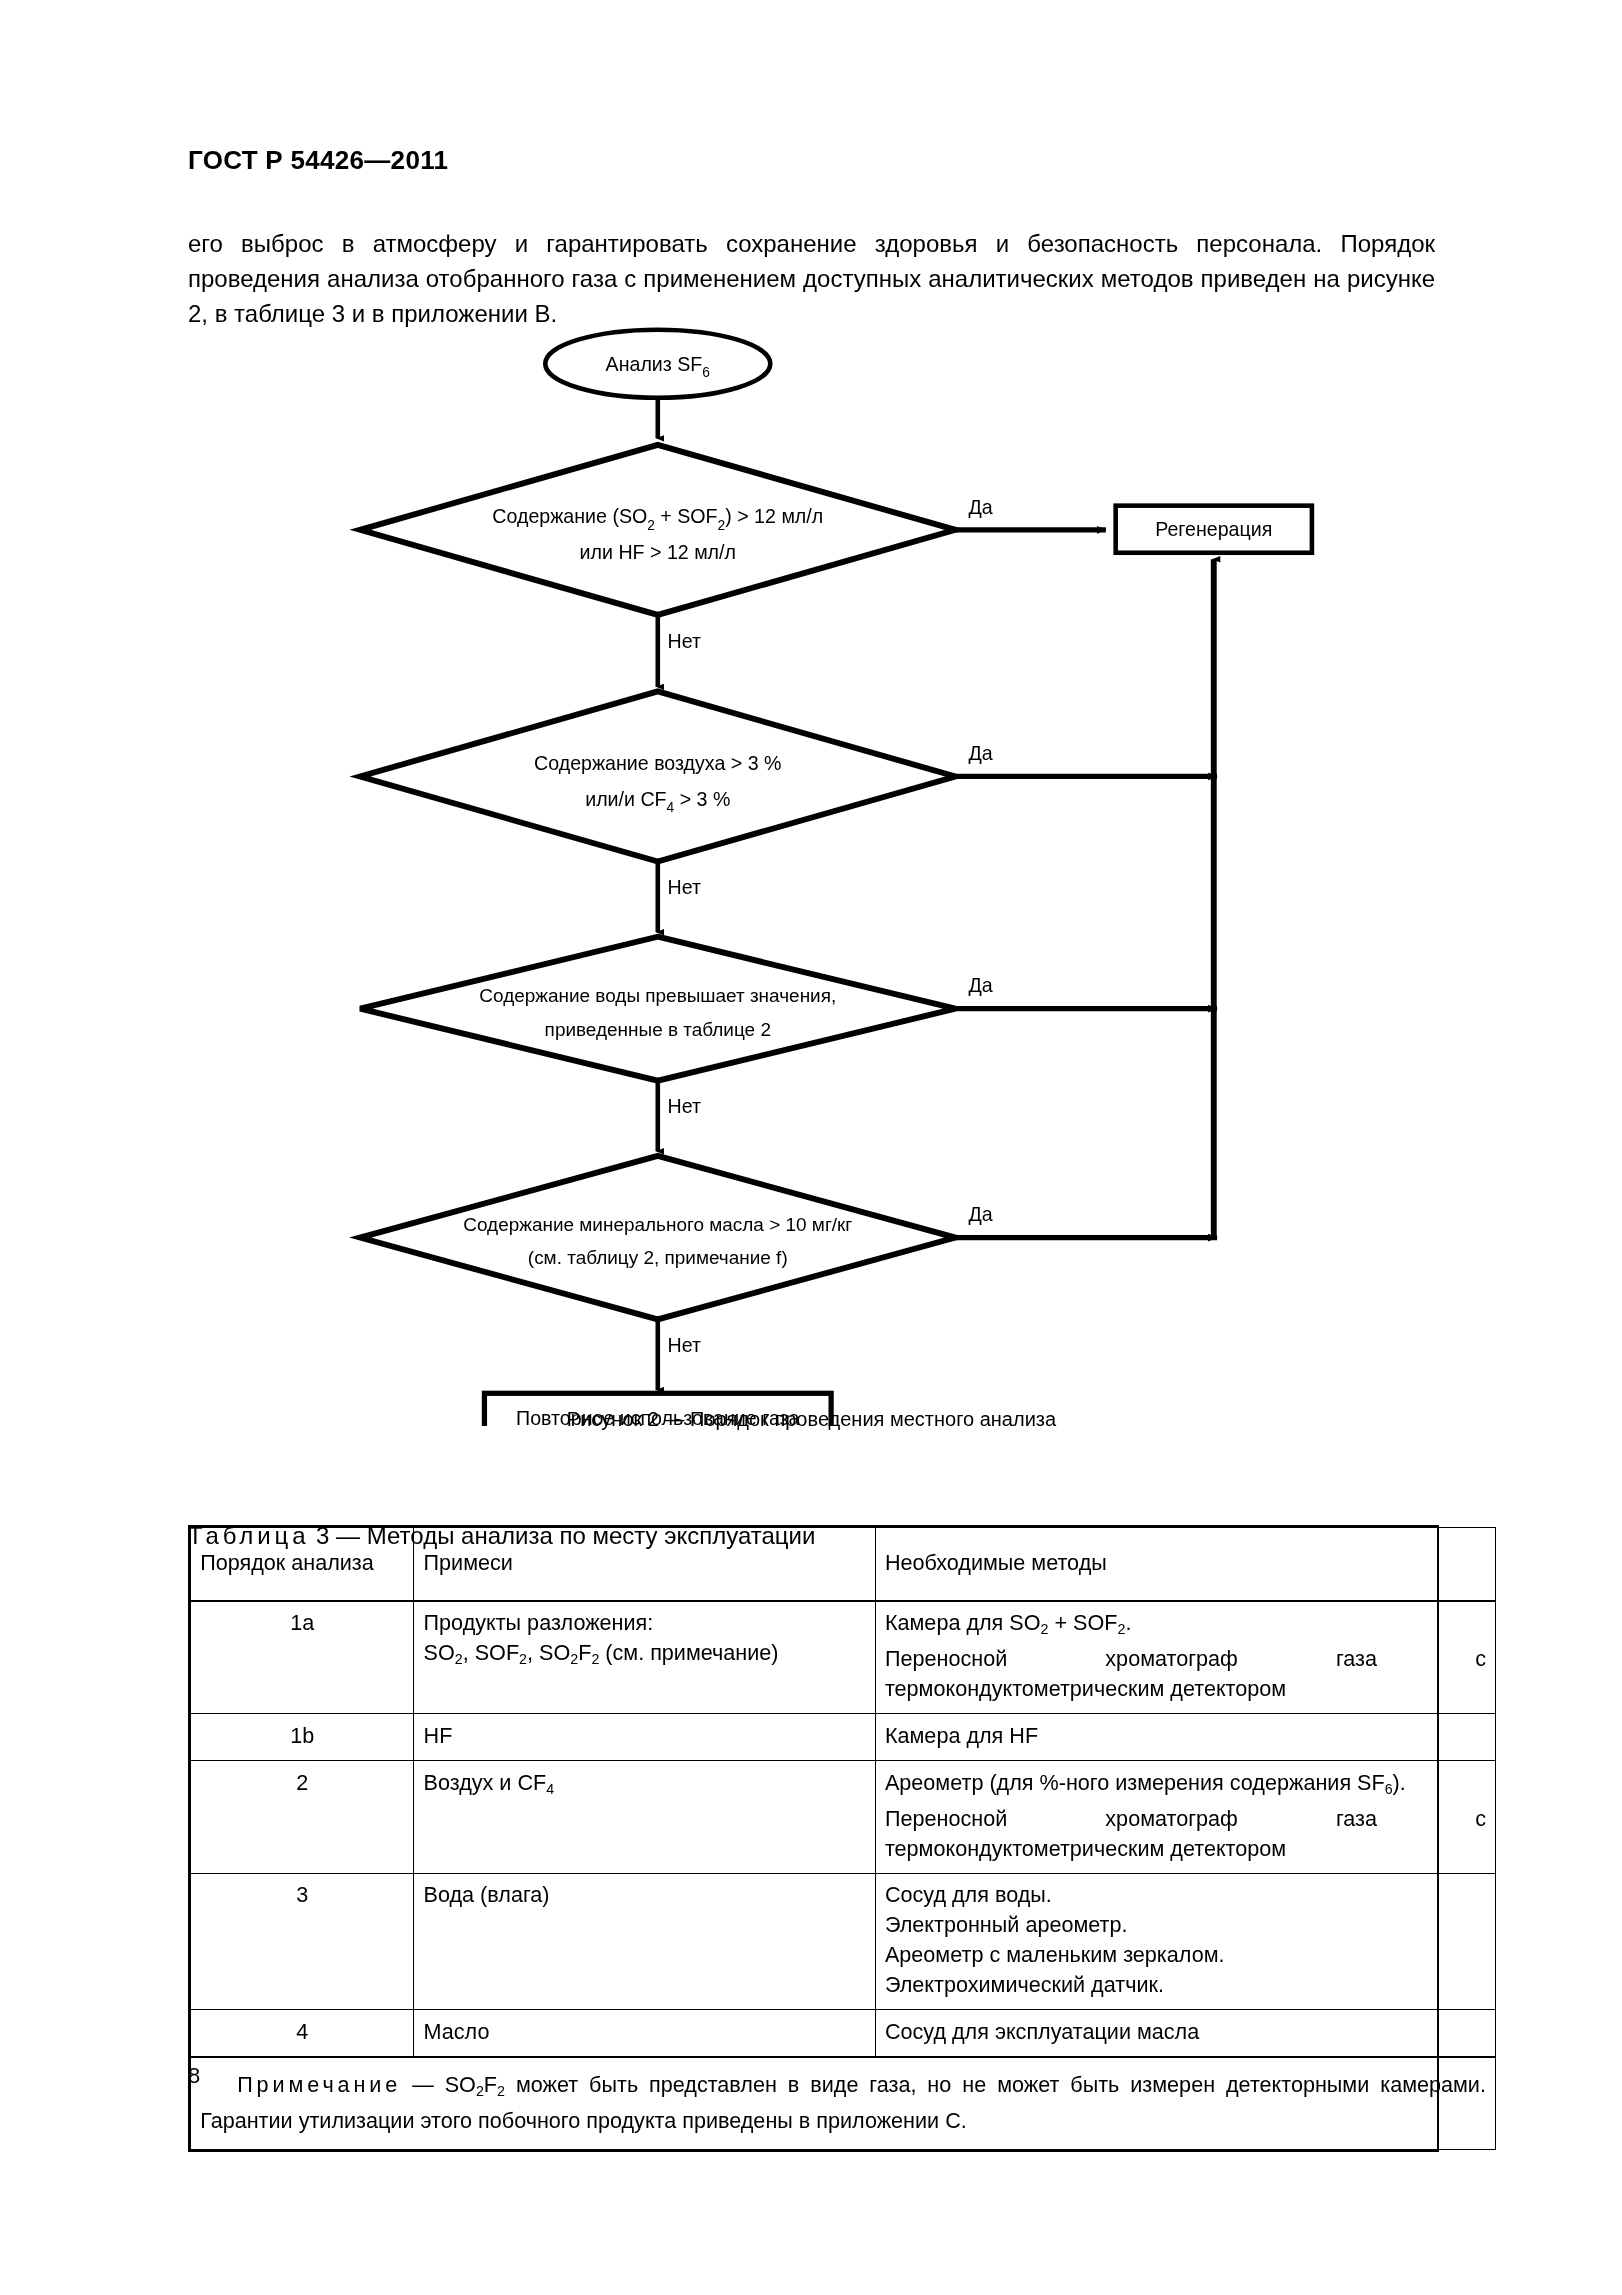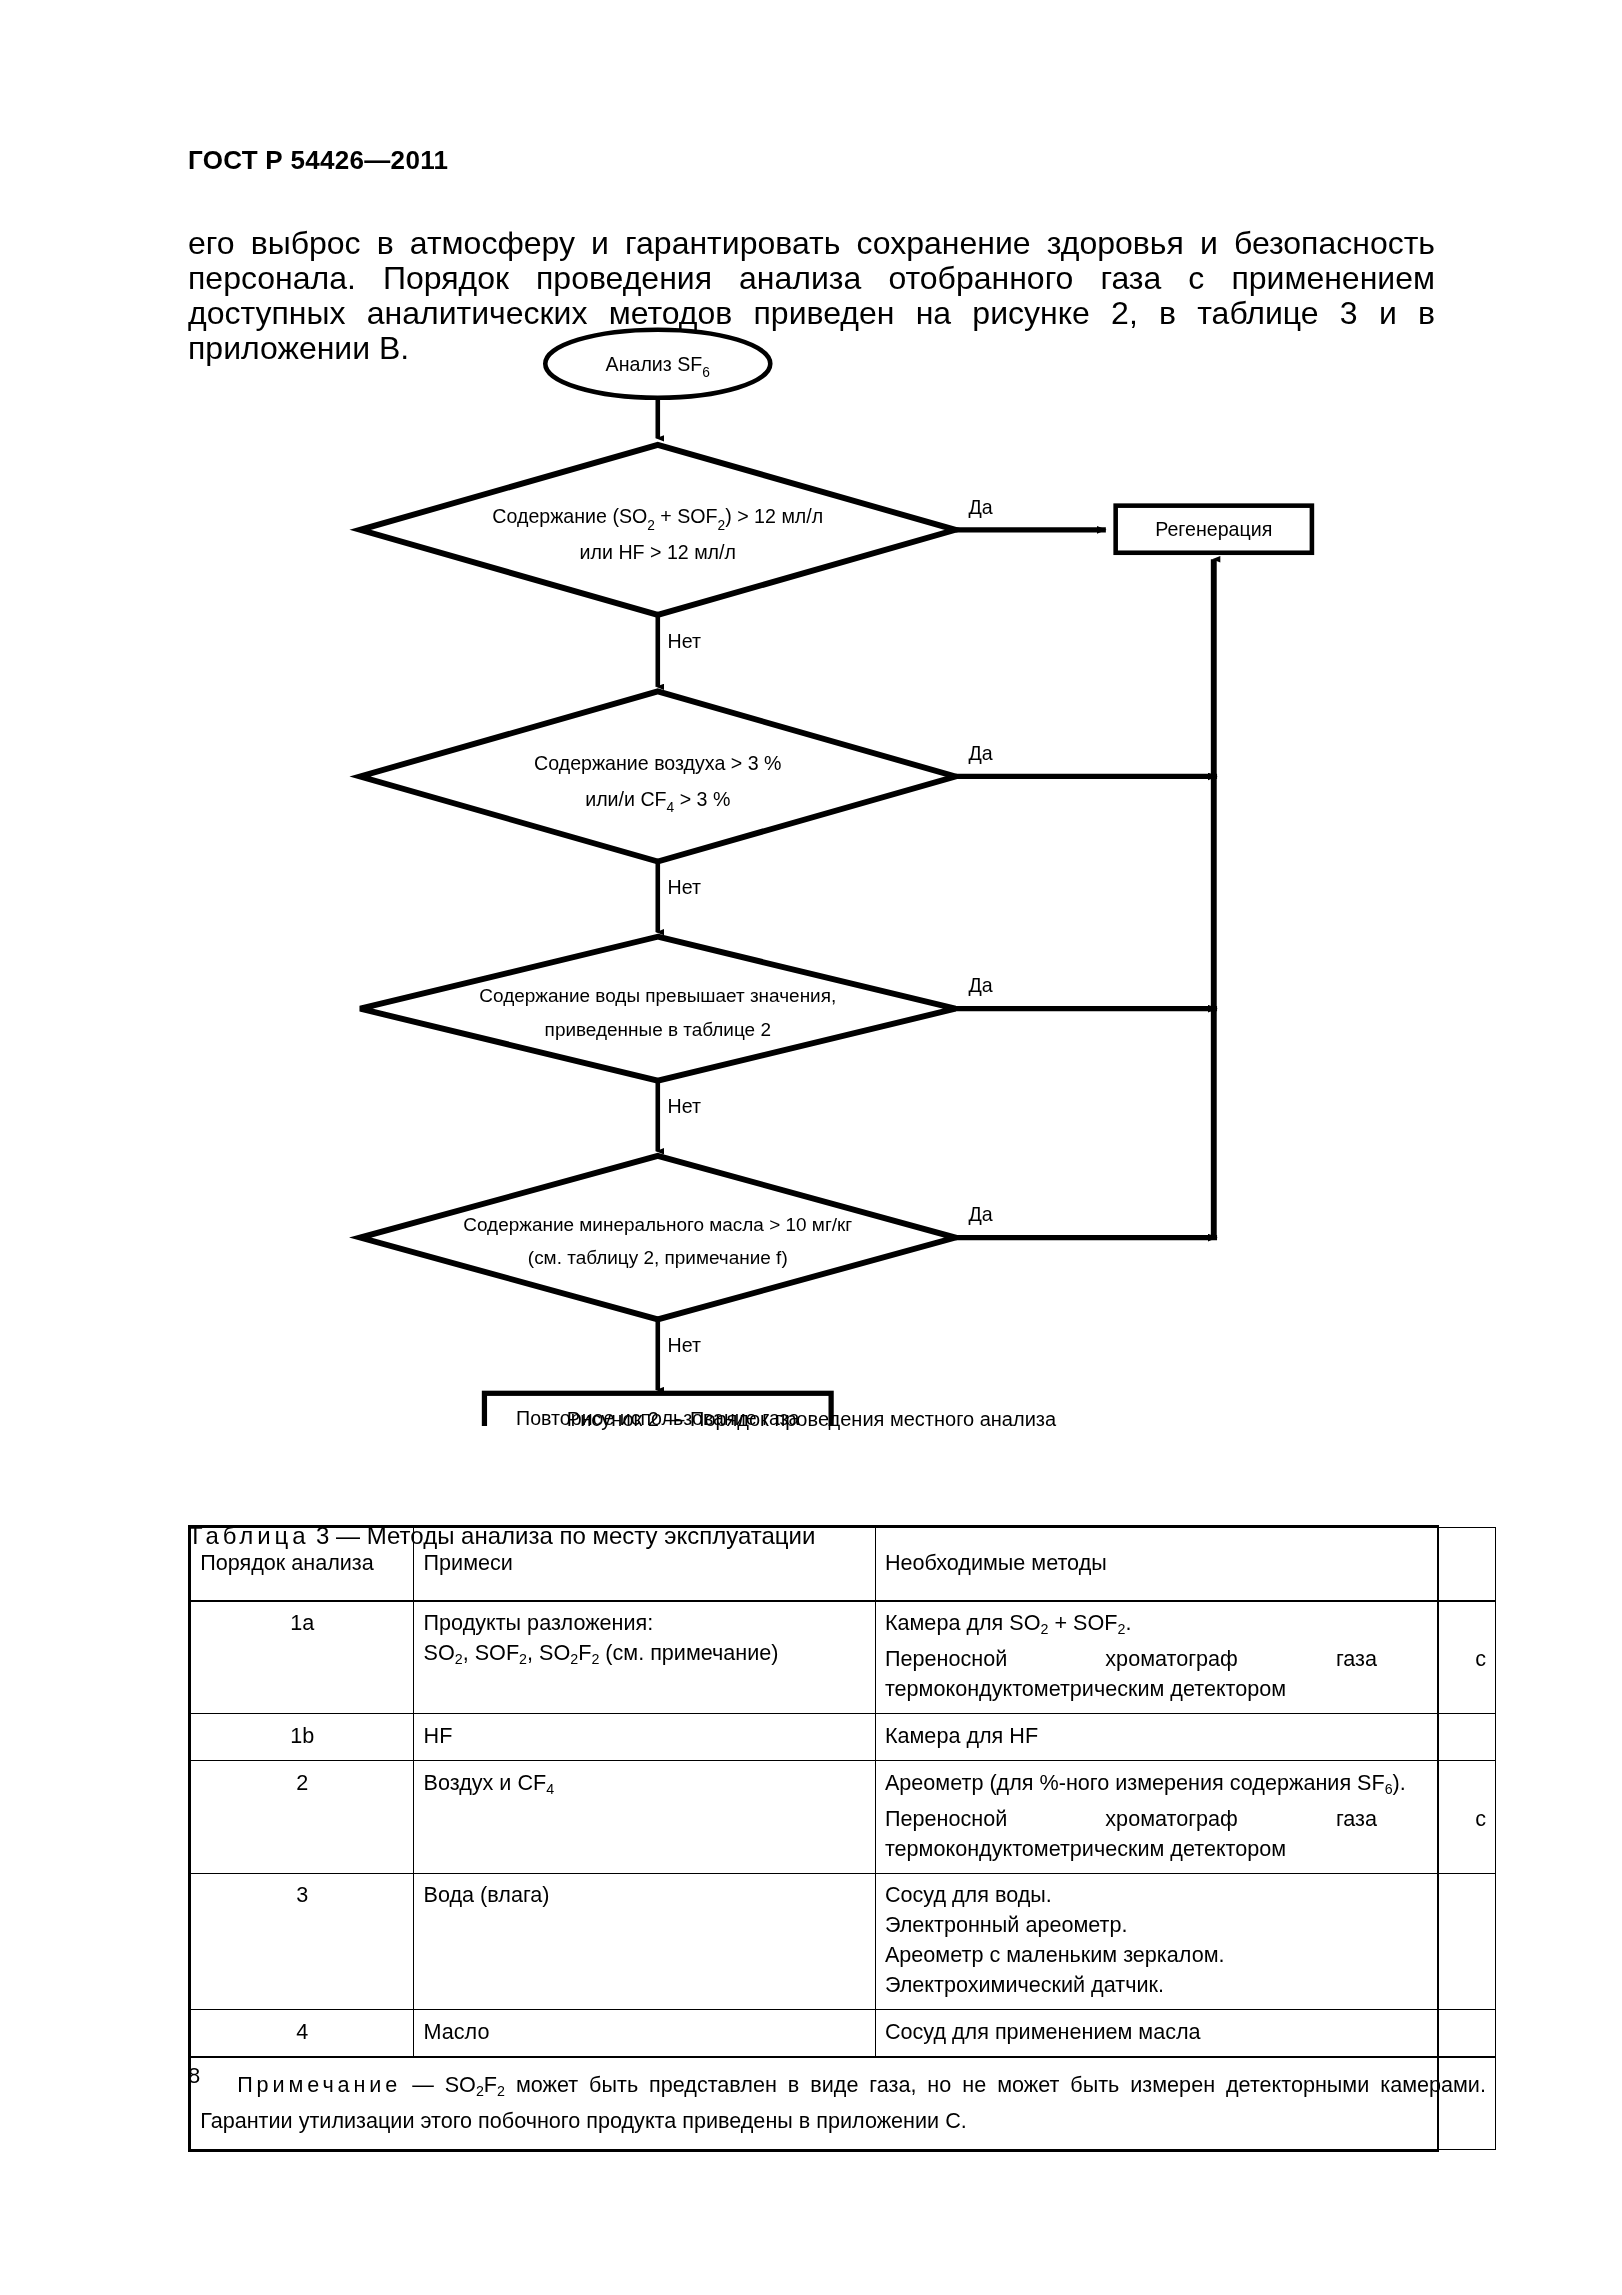--- a/index.html
+++ b/index.html
@@ -32,21 +32,21 @@
     letter-spacing: 0.3px;
     white-space: nowrap;
   }
 
   
   .body-text {
     position: absolute;
     left: 188px;
     top: 226px;
     width: 1247px;
-    font-size: 32px;
+    font-size: 24px;
     line-height: 35px;
     text-align: justify;
     text-align-last: left;
   }
   .body-text p { margin: 0; }
 
   
   .flow {
     position: absolute;
     left: 0;
@@ -303,21 +303,21 @@
             <div>Сосуд для воды.</div>
             <div>Электронный ареометр.</div>
             <div>Ареометр с маленьким зеркалом.</div>
             <div>Электрохимический датчик.</div>
           </td>
         </tr>
 
         <tr>
           <td class="c-num">4</td>
           <td class="c-imp">Масло</td>
-          <td class="c-met">Сосуд для применением масла</td>
+          <td class="c-met">Сосуд для эксплуатации масла</td>
         </tr>
 
         <tr>
           <td class="note-cell" colspan="3">
             <span class="note-indent sp-letters">Примечание</span>
             <span>—</span>
             <span>SO</span><sub>2</sub><span>F</span><sub>2</sub><span> может быть представлен в виде газа, но не может быть измерен детекторными камерами. Гарантии утилизации этого побочного продукта приведены в приложении С.</span>
           </td>
         </tr>
       </tbody>

